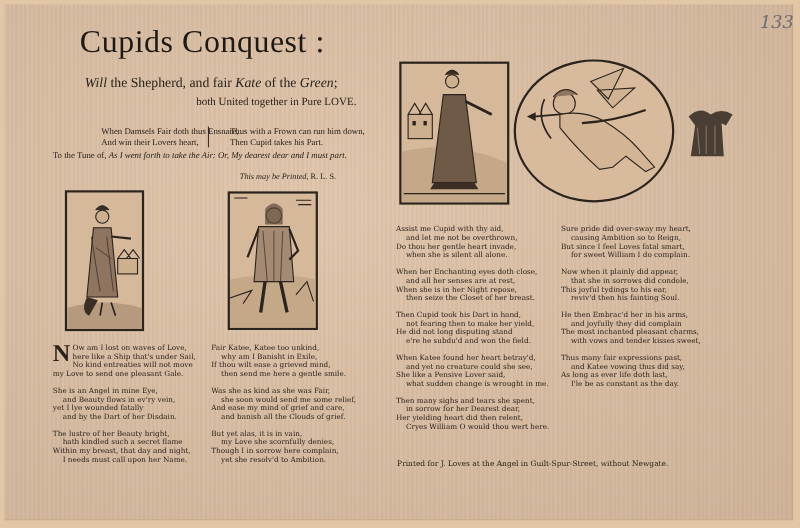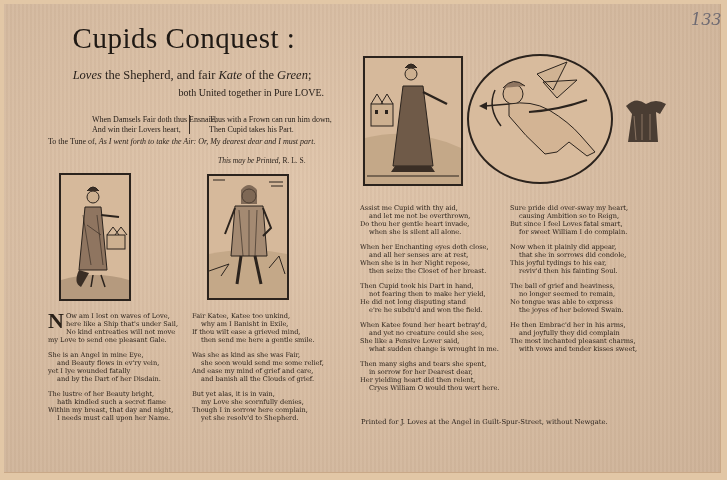--- a/index.html
+++ b/index.html
@@ -79,21 +79,21 @@
   </style>
 </head>
 <body>
 
 <div class="sheet">
 
   <div class="folio">133</div>
 
   <div class="title">Cupids Conquest :</div>
   <div class="subtitle">
-    <i>Loves</i><span> the Shepherd, and fair </span><i>Kate</i><span> of the </span><i>Green</i><span>;</span>
+    <i>Will</i><span> the Shepherd, and fair </span><i>Kate</i><span> of the </span><i>Green</i><span>;</span>
   </div>
   <div class="united">both United together in Pure LOVE.</div>
 
   <div class="intro">
     <div class="col-a">
       <div>When Damsels Fair doth thus Ensnare,</div>
       <div>And win their Lovers heart,</div>
     </div>
     <div class="col-b">
       <div>Thus with a Frown can run him down,</div>
@@ -207,21 +207,21 @@
     <div class="stanza">
       <div>Was she as kind as she was Fair,</div>
       <div>she soon would send me some relief,</div>
       <div>And ease my mind of grief and care,</div>
       <div>and banish all the Clouds of grief.</div>
     </div>
     <div class="stanza">
       <div>But yet alas, it is in vain,</div>
       <div>my Love she scornfully denies,</div>
       <div>Though I in sorrow here complain,</div>
-      <div>yet she resolv'd to Shepherd.</div>
+      <div>yet she resolv'd to Ambition.</div>
     </div>
   </div>
 
   <div class="stanzas" style="left:356px; top:200px;">
     <div class="stanza">
       <div>Assist me Cupid with thy aid,</div>
       <div>and let me not be overthrown,</div>
       <div>Do thou her gentle heart invade,</div>
       <div>when she is silent all alone.</div>
     </div>
@@ -258,27 +258,27 @@
       <div>But since I feel Loves fatal smart,</div>
       <div>for sweet William I do complain.</div>
     </div>
     <div class="stanza">
       <div>Now when it plainly did appear,</div>
       <div>that she in sorrows did condole,</div>
       <div>This joyful tydings to his ear,</div>
       <div>reviv'd then his fainting Soul.</div>
     </div>
     <div class="stanza">
-      <div>The ball of grief and heaviness,</div>
-      <div>no longer seemed to remain,</div>
-      <div>No tongue was able to express</div>
-      <div>the joyes of her beloved Swain.</div>
-    </div>
-    <div class="stanza">
       <div>He then Embrac'd her in his arms,</div>
       <div>and joyfully they did complain</div>
       <div>The most inchanted pleasant charms,</div>
       <div>with vows and tender kisses sweet,</div>
     </div>
+    <div class="stanza">
+      <div>Thus many fair expressions past,</div>
+      <div>and Katee vowing thus did say,</div>
+      <div>As long as ever life doth last,</div>
+      <div>I'le be as constant as the day.</div>
+    </div>
   </div>
 
   <div class="imprint">Printed for J. Loves at the Angel in Guilt-Spur-Street, without Newgate.</div>
 </div>
 
 </body></html>

